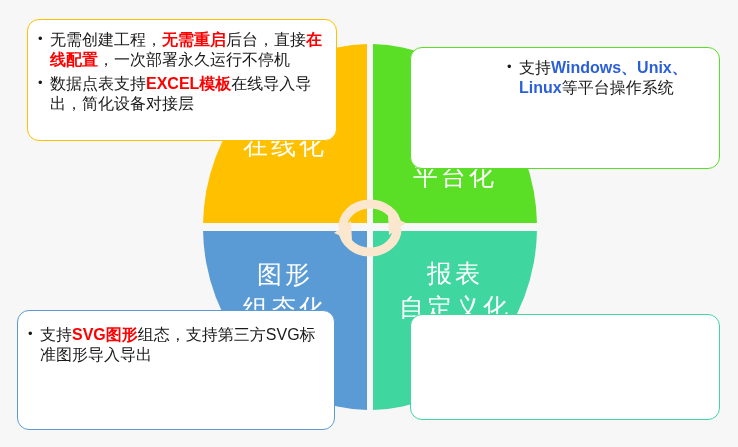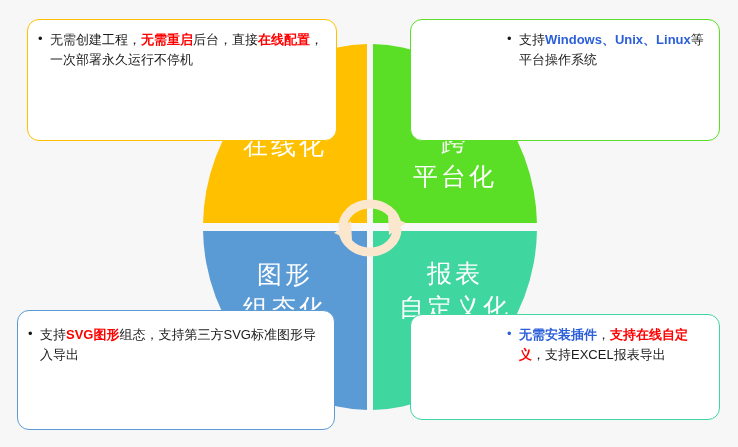--- a/index.html
+++ b/index.html
@@ -80,21 +80,21 @@
   }
   .callout ul {
     margin: 0;
     padding: 0;
     list-style: none;
   }
   .callout li {
     position: relative;
     padding-left: 12px;
     margin-bottom: 4px;
-    font-size: 13px;
+    font-size: 16px;
     line-height: 20px;
     color: #1a1a1a;
   }
   .callout li:last-child { margin-bottom: 0; }
   .callout li::before {
     content: "\2022";
     position: absolute;
     left: 0;
     top: -1px;
     font-size: 13px;
@@ -147,32 +147,32 @@
   <path d="M 9 40 A 27 23 0 0 1 63 38" fill="none" stroke="#FBE6CE" stroke-width="9" stroke-linecap="butt"></path>
   <polygon points="54,27 72,35 55,47" fill="#FBE6CE"></polygon>
 
   <path d="M 63 40 A 27 23 0 0 1 9 42" fill="none" stroke="#FBE6CE" stroke-width="9" stroke-linecap="butt"></path>
   <polygon points="18,53 0,45 17,33" fill="#FBE6CE"></polygon>
 </svg>
 
 <div class="callout" id="box-tl" style="border-color: rgb(255, 192, 0);">
   <ul>
     <li><span class="t"><span>无需创建工程，</span><span class="hl-red">无需重启</span><span>后台，直接</span><span class="hl-red">在线配置</span><span>，一次部署永久运行不停机</span></span></li>
+    <li><span class="t"><span>数据点表支持</span><span class="hl-red">EXCEL模板</span><span>在线导入导出，简化设备对接层</span></span></li>
   </ul>
 </div>
 
-<div class="callout" id="box-tr" style="border-color: rgb(90, 222, 38);">
+<div class="callout" id="box-tr" style="border-color: rgb(90, 222, 38); margin-top: 28px;">
   <ul>
     <li><span class="t"><span>支持</span><span class="hl-blue">Windows、Unix、Linux</span><span>等平台操作系统</span></span></li>
   </ul>
 </div>
 
 <div class="callout" id="box-bl" style="border-color: rgb(91, 155, 213);">
   <ul>
     <li><span class="t"><span>支持</span><span class="hl-red">SVG图形</span><span>组态，支持第三方SVG标准图形导入导出</span></span></li>
   </ul>
 </div>
 
 <div class="callout" id="box-br" style="border-color: rgb(64, 214, 160);">
   <ul>
-    <li class="blue-bullet"><span class="t"><span class="hl-blue">无需安装插件</span><span>，</span><span class="hl-red">支持在线自定义</span><span>，支持EXCEL报表导出</span></span></li>
   </ul>
 </div>
 
 </body></html>

